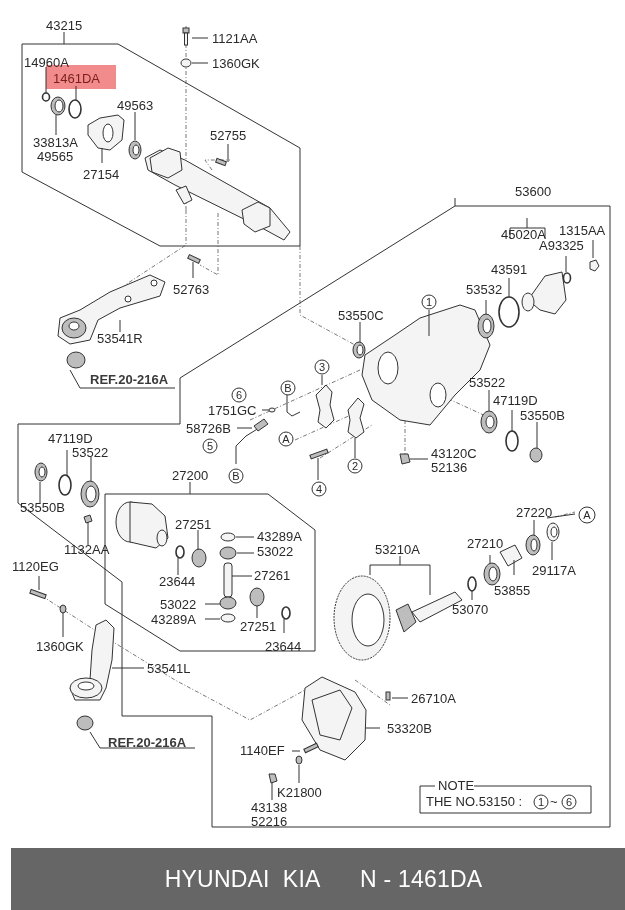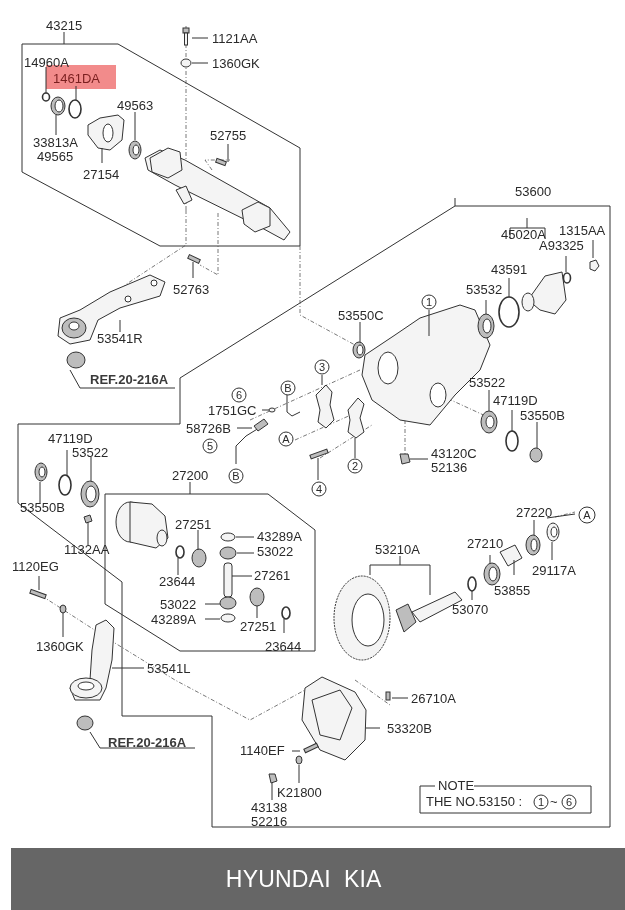--- a/index.html
+++ b/index.html
@@ -365,13 +365,14 @@
     <text x="550" y="806">~</text>
     <circle class="ln" cx="569" cy="802" r="7"></circle>
     <text class="circ" text-anchor="middle" x="569" y="806">6</text>
   </g>
 </svg>
 
 <div id="footer">
   <span>HYUNDAI  KIA</span>
   <span> </span>
   <span>     </span>
+  <span>N - 1461DA</span>
 </div>
 
 </body></html>

